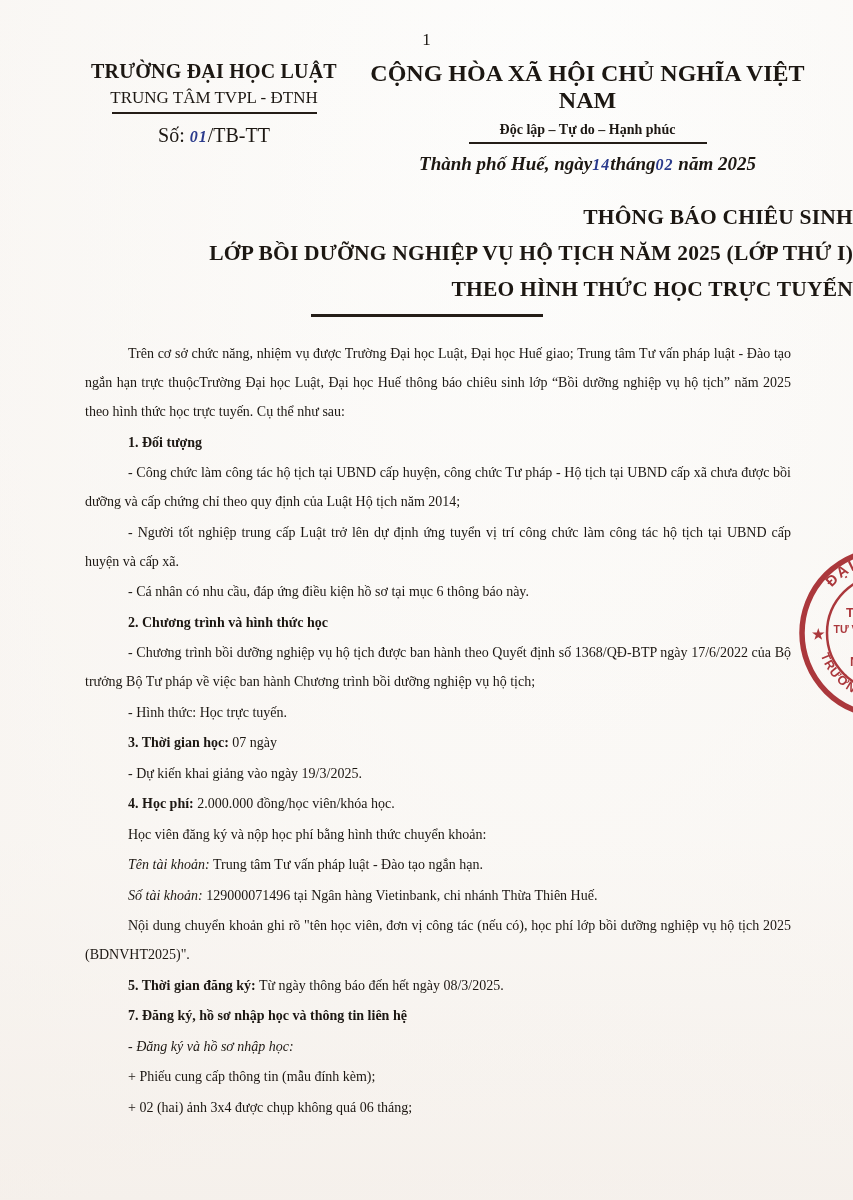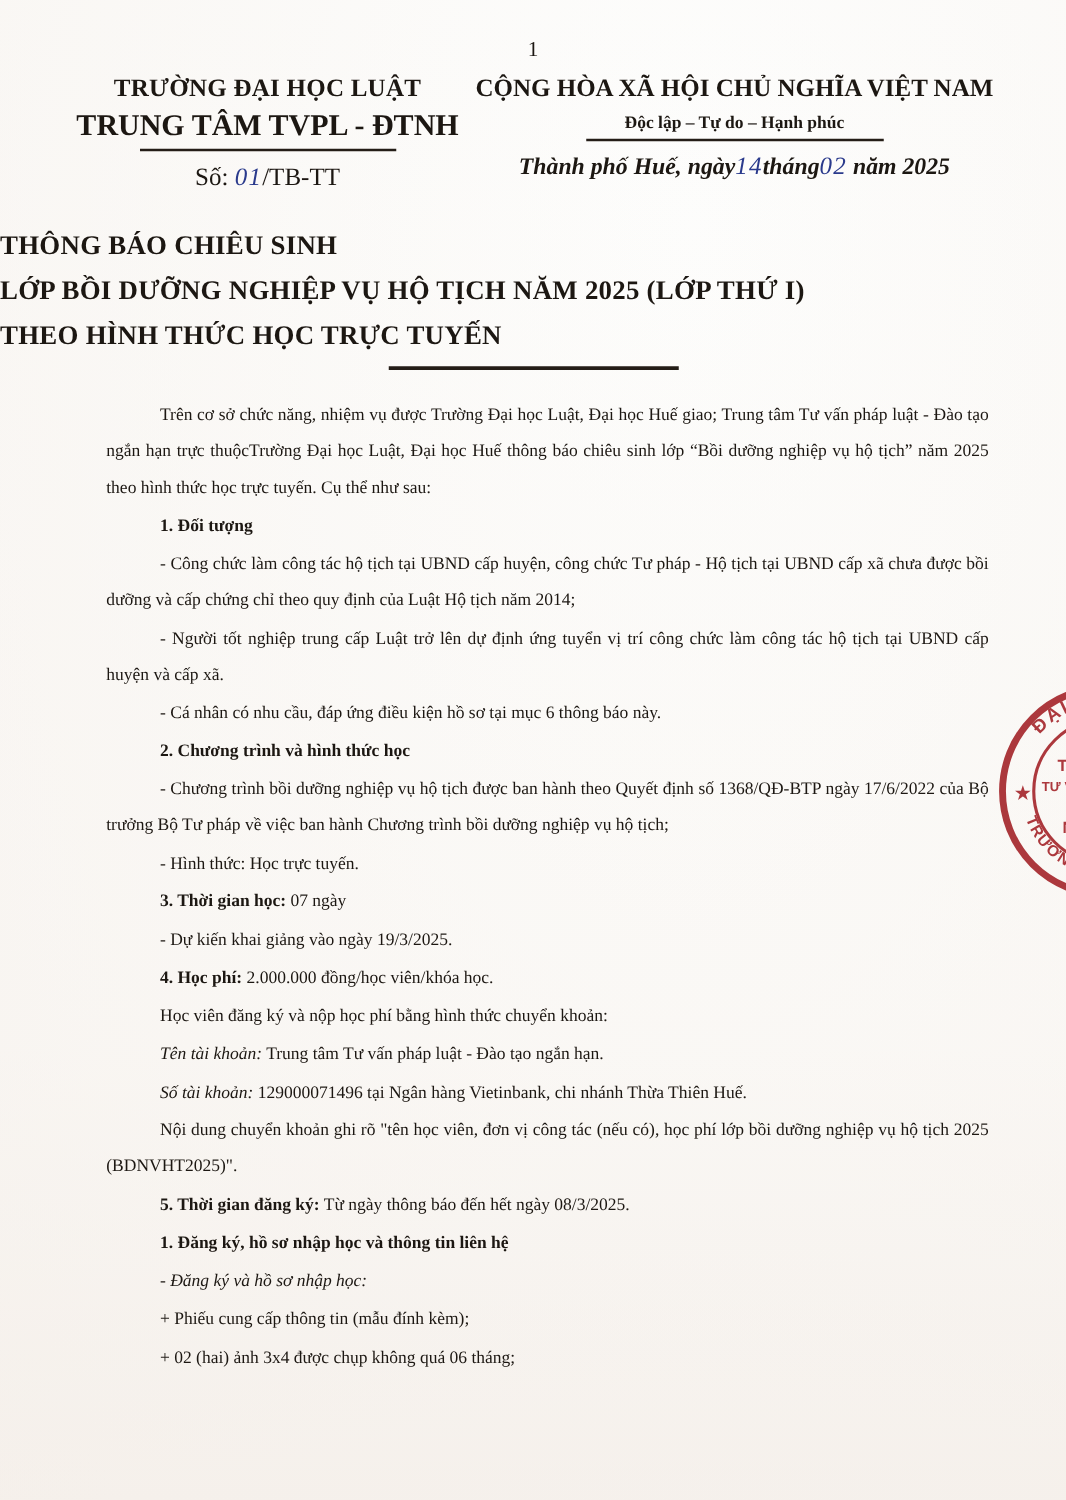--- a/index.html
+++ b/index.html
@@ -12,31 +12,31 @@
       radial-gradient(ellipse at 65% 15%, rgba(255,255,255,0) 0%, rgba(244,238,232,.55) 100%),
       linear-gradient(180deg,#fdfdfc 0%,#fcfbf9 70%,#f6f2ee 100%);
     font-family:"Liberation Serif", serif;
     color:#1c1712;
   }
   .pageno{ text-align:center; padding-top:30px; font-size:17px; }
   .hdr{ display:flex; margin-top:10px; }
   .hdr-left{ width:312px; margin-left:58px; text-align:center; }
   .hdr-right{ flex:1; margin-right:48px; text-align:center; }
   .org-line1{ font-size:20px; font-weight:700; letter-spacing:.2px; }
-  .org-line2{ font-size:24px; font-weight:700; margin-top:5px; }
+  .org-line2{ font-size:17px; font-weight:400; margin-top:5px; }
   .rule{ height:0; border-bottom:2.5px solid #241d17; margin:4px auto 0; }
   .rule-unit{ width:205px; }
   .rule-motto{ width:238px; }
   .rule-title{ width:232px; border-bottom-width:3px; margin-top:7px; }
   .docno{ font-size:20px; margin-top:10px; }
-  .country{ font-size:20px; font-weight:700; }
+  .country{ font-size:24px; font-weight:700; }
   .motto{ font-size:14px; font-weight:700; margin-top:8px; }
   .placedate{ font-size:19px; font-style:italic; font-weight:600; margin-top:9px; white-space:nowrap; }
-  .hand{ color:#2a3a8c; font-style:italic; font-weight:400; font-size:20px; letter-spacing:1px; }
-  .title{ text-align:left; margin-top:24px; }
+  .hand{ color:#2a3a8c; font-style:italic; font-weight:700; font-size:16px; letter-spacing:1px; }
+  .title{ text-align:right; margin-top:24px; }
   .title div{ font-size:21.5px; font-weight:700; line-height:36px; letter-spacing:.2px; }
   .body{ margin:22px 62px 0 85px; font-size:14px; line-height:29px; text-align:justify; }
   .body p{ margin:0 0 1.5px; text-indent:43px; }
   .b{ font-weight:700; }
   .bi{ font-weight:400; font-style:italic; }
   .i{ }
   .stamp{ position:absolute; left:785px; top:533px; width:200px; height:200px; opacity:.92; }
   .stamp text{ font-family:"Liberation Sans", sans-serif; font-weight:700; }
 </style>
 </head>
@@ -78,21 +78,21 @@
     <p>- Chương trình bồi dưỡng nghiệp vụ hộ tịch được ban hành theo Quyết định số 1368/QĐ-BTP ngày 17/6/2022 của Bộ trưởng Bộ Tư pháp về việc ban hành Chương trình bồi dưỡng nghiệp vụ hộ tịch;</p>
     <p>- Hình thức: Học trực tuyến.</p>
     <p><span class="b">3. Thời gian học:</span><span> 07 ngày</span></p>
     <p>- Dự kiến khai giảng vào ngày 19/3/2025.</p>
     <p><span class="b">4. Học phí:</span><span> 2.000.000 đồng/học viên/khóa học.</span></p>
     <p>Học viên đăng ký và nộp học phí bằng hình thức chuyển khoản:</p>
     <p><span class="bi">Tên tài khoản:</span><span> Trung tâm Tư vấn pháp luật - Đào tạo ngắn hạn.</span></p>
     <p><span class="bi">Số tài khoản:</span><span> 129000071496 tại Ngân hàng Vietinbank, chi nhánh Thừa Thiên Huế.</span></p>
     <p>Nội dung chuyển khoản ghi rõ "tên học viên, đơn vị công tác (nếu có), học phí lớp bồi dưỡng nghiệp vụ hộ tịch 2025 (BDNVHT2025)".</p>
     <p><span class="b">5. Thời gian đăng ký:</span><span> Từ ngày thông báo đến hết ngày 08/3/2025.</span></p>
-    <p class="b">1. Đăng ký, hồ sơ nhập học và thông tin liên hệ</p>
+    <p class="b">7. Đăng ký, hồ sơ nhập học và thông tin liên hệ</p>
     <p class="bi">- Đăng ký và hồ sơ nhập học:</p>
     <p><span>+ Phiếu cung cấp thông tin </span><span class="i">(mẫu đính kèm)</span><span>;</span></p>
     <p>+ 02 (hai) ảnh 3x4 được chụp không quá 06 tháng;</p>
   </div>
 
   <svg class="stamp" viewBox="0 0 200 200" width="200" height="200">
     <defs>
       <path id="arcTop" d="M 30,100 A 70,70 0 0 1 170,100"></path>
       <path id="arcBot" d="M 32,100 A 68,68 0 0 0 168,100"></path>
     </defs>

